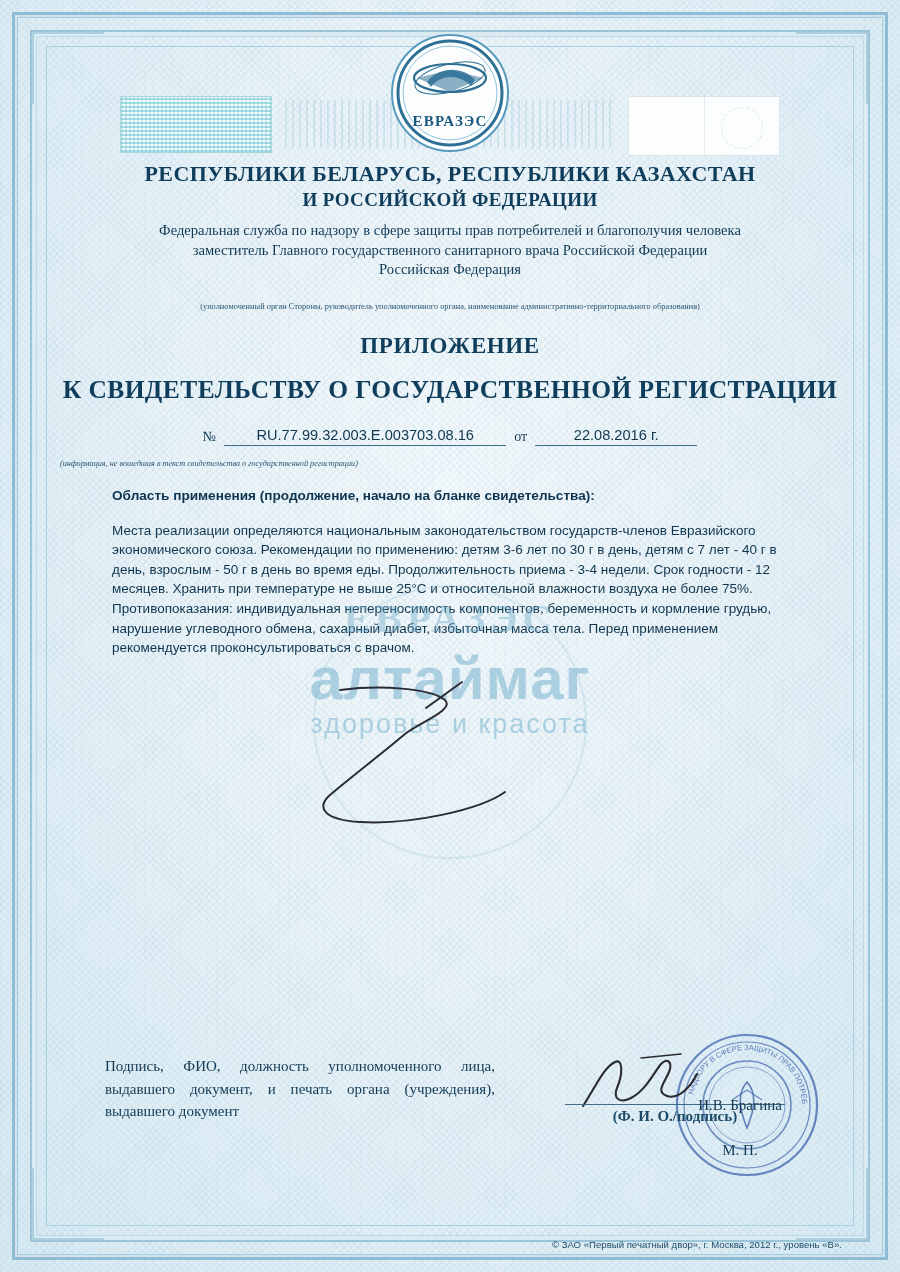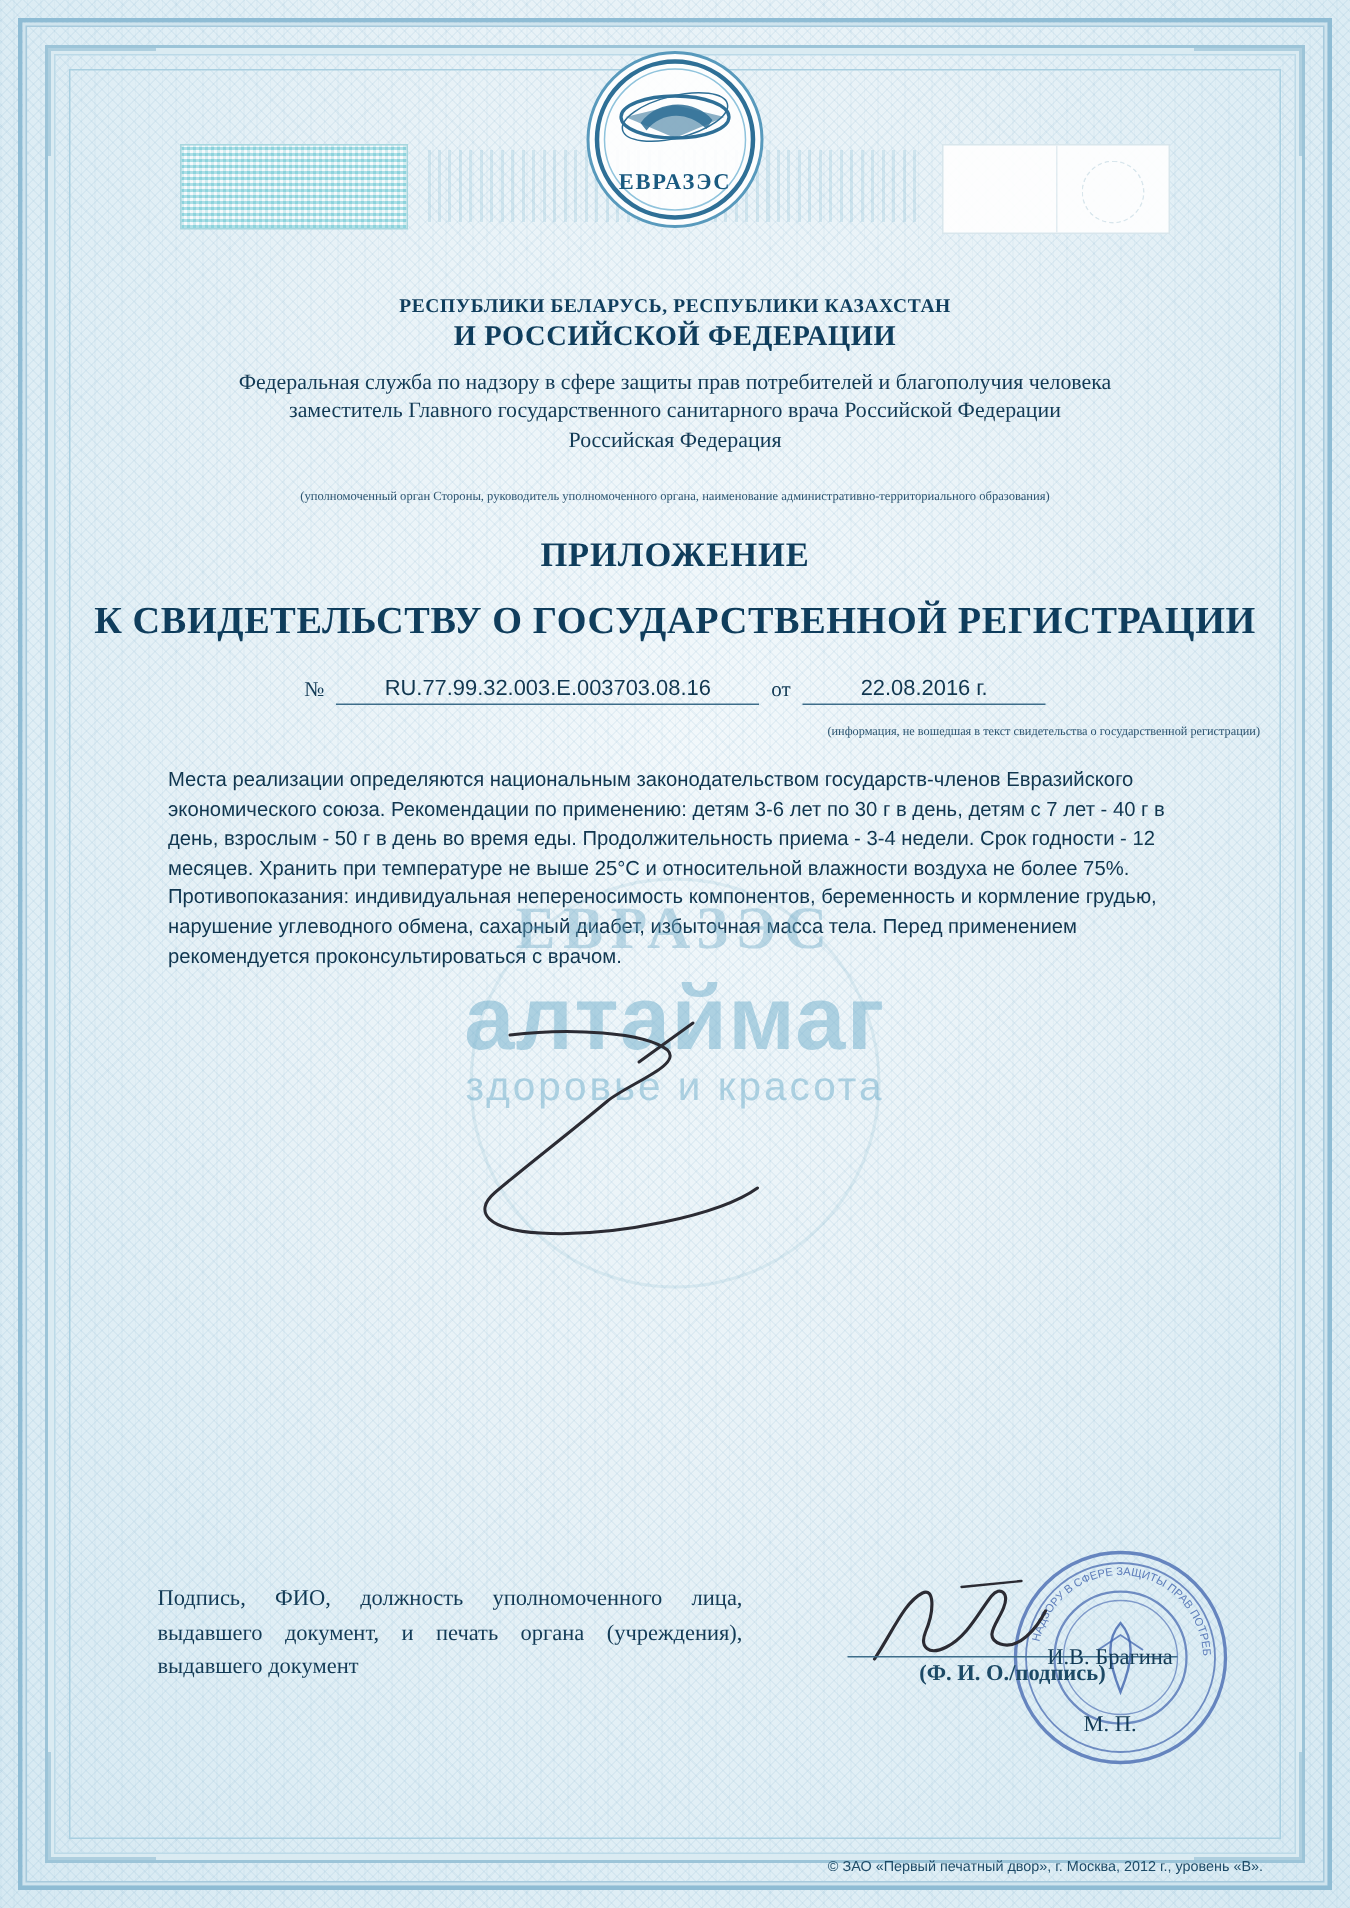--- a/index.html
+++ b/index.html
@@ -110,21 +110,21 @@
   }
   .cu-title {
     font-family: "Liberation Serif", serif;
     color: #0f3d5c;
     font-weight: bold;
     font-size: 19px;
     letter-spacing: .4px;
     line-height: 1.28;
     text-align: center;
   }
-  .cu-title .l2 { font-size: 13px; margin-top: 36px; }
+  .cu-title .l2 { font-size: 22px; }
   .org-block {
     margin-top: 9px;
     font-family: Liberation Serif, serif;
     font-size: 14.6px;
     color: #123a55;
     text-align: center;
     line-height: 1.33;
   }
   .fine-note {
     margin-top: 22px;
@@ -164,23 +164,24 @@
     min-width: 270px;
     text-align: center;
     font-family: "Liberation Sans", sans-serif;
     font-size: 14.6px;
     padding: 0 6px 2px 6px;
     color: #10364f;
   }
   .numrow .val.short { min-width: 150px; }
   .sub-note {
     margin-top: 13px;
-    text-align: right;
+    text-align: left;
     font-size: 8.2px;
     color: #2b5470;
+    font-style: italic;
   }
   .section-head {
     margin-top: 20px;
     font-family: "Liberation Sans", sans-serif;
     font-weight: bold;
     font-size: 13.6px;
     color: #0d3450;
     padding-left: 52px;
   }
   .body-text {
@@ -360,20 +361,21 @@
 
     <div class="numrow">
       <span class="lbl">№</span>
       <span class="val">RU.77.99.32.003.Е.003703.08.16</span>
       <span class="lbl">от</span>
       <span class="val short">22.08.2016 г.</span>
     </div>
 
     <div class="sub-note">(информация, не вошедшая в текст свидетельства о государственной регистрации)</div>
 
+    <div class="section-head">Область применения (продолжение, начало на бланке свидетельства):</div>
     <div class="body-text">Места реализации определяются национальным законодательством государств-членов Евразийского экономического союза. Рекомендации по применению: детям 3-6 лет по 30 г в день, детям с 7 лет - 40 г в день, взрослым - 50 г в день во время еды. Продолжительность приема - 3-4 недели. Срок годности - 12 месяцев. Хранить при температуре не выше 25°C и относительной влажности воздуха не более 75%. Противопоказания: индивидуальная непереносимость компонентов, беременность и кормление грудью, нарушение углеводного обмена, сахарный диабет, избыточная масса тела. Перед применением рекомендуется проконсультироваться с врачом.</div>
   </div>
 
   <div class="watermark">
     <div class="wm-ring"></div>
     <div class="wm-evrazes">ЕВРАЗЭС</div>
     <div class="wm-main">алтаймаг</div>
     <div class="wm-sub">здоровье и красота</div>
   </div>
 

